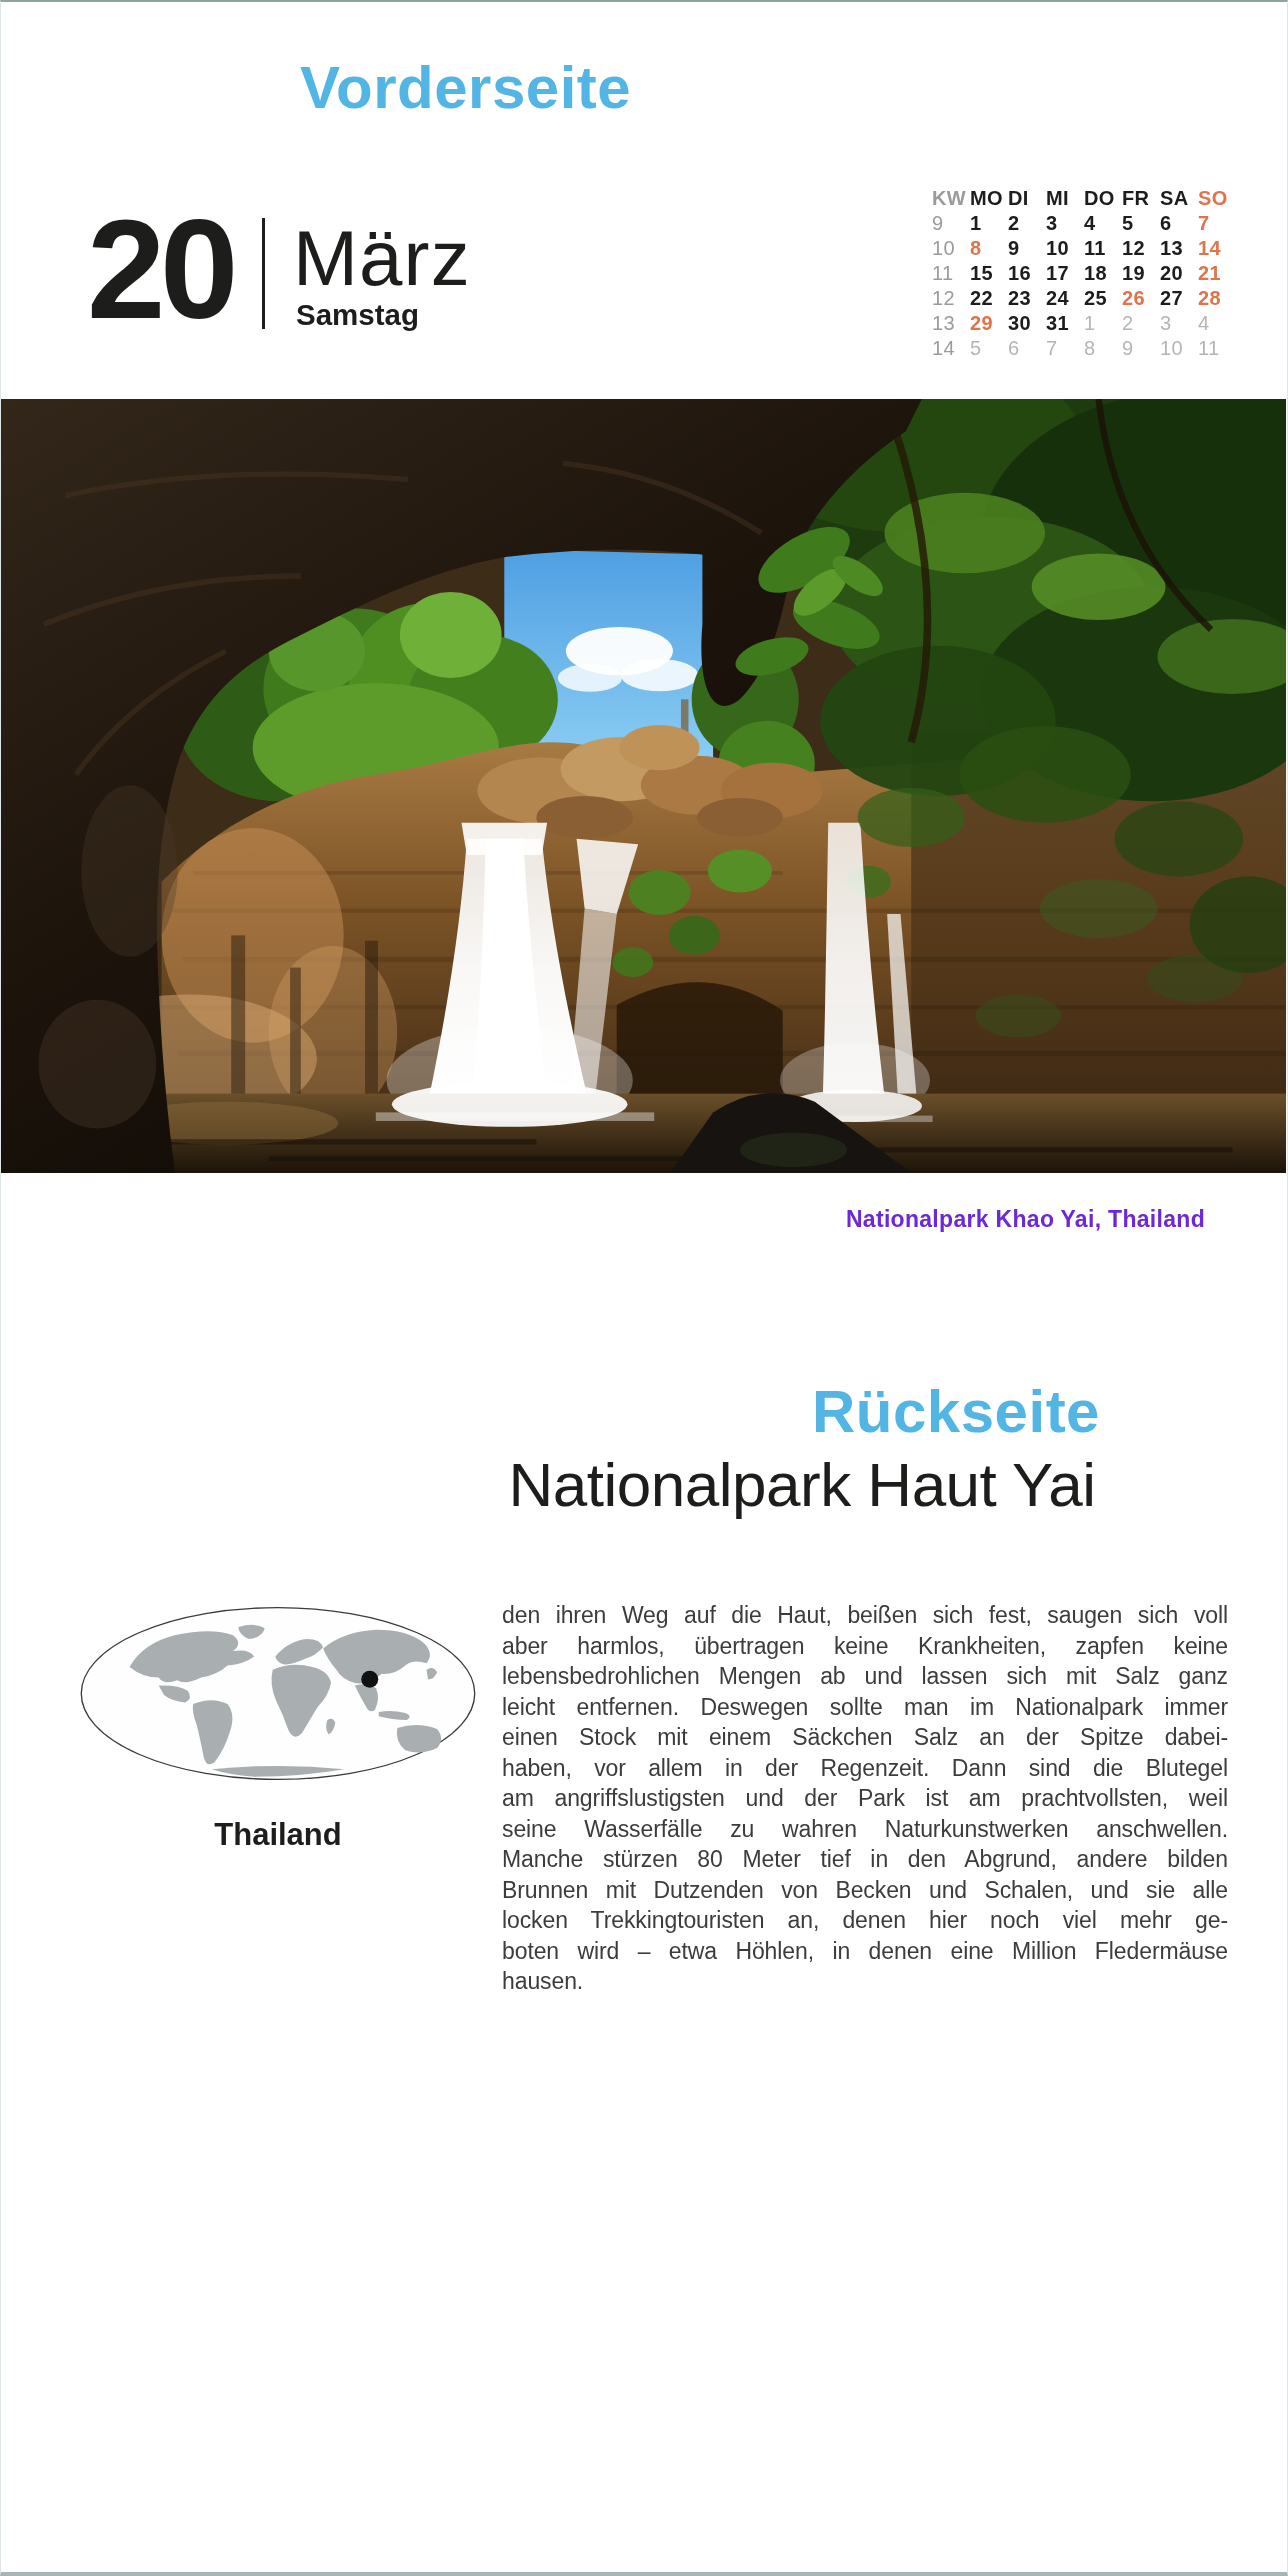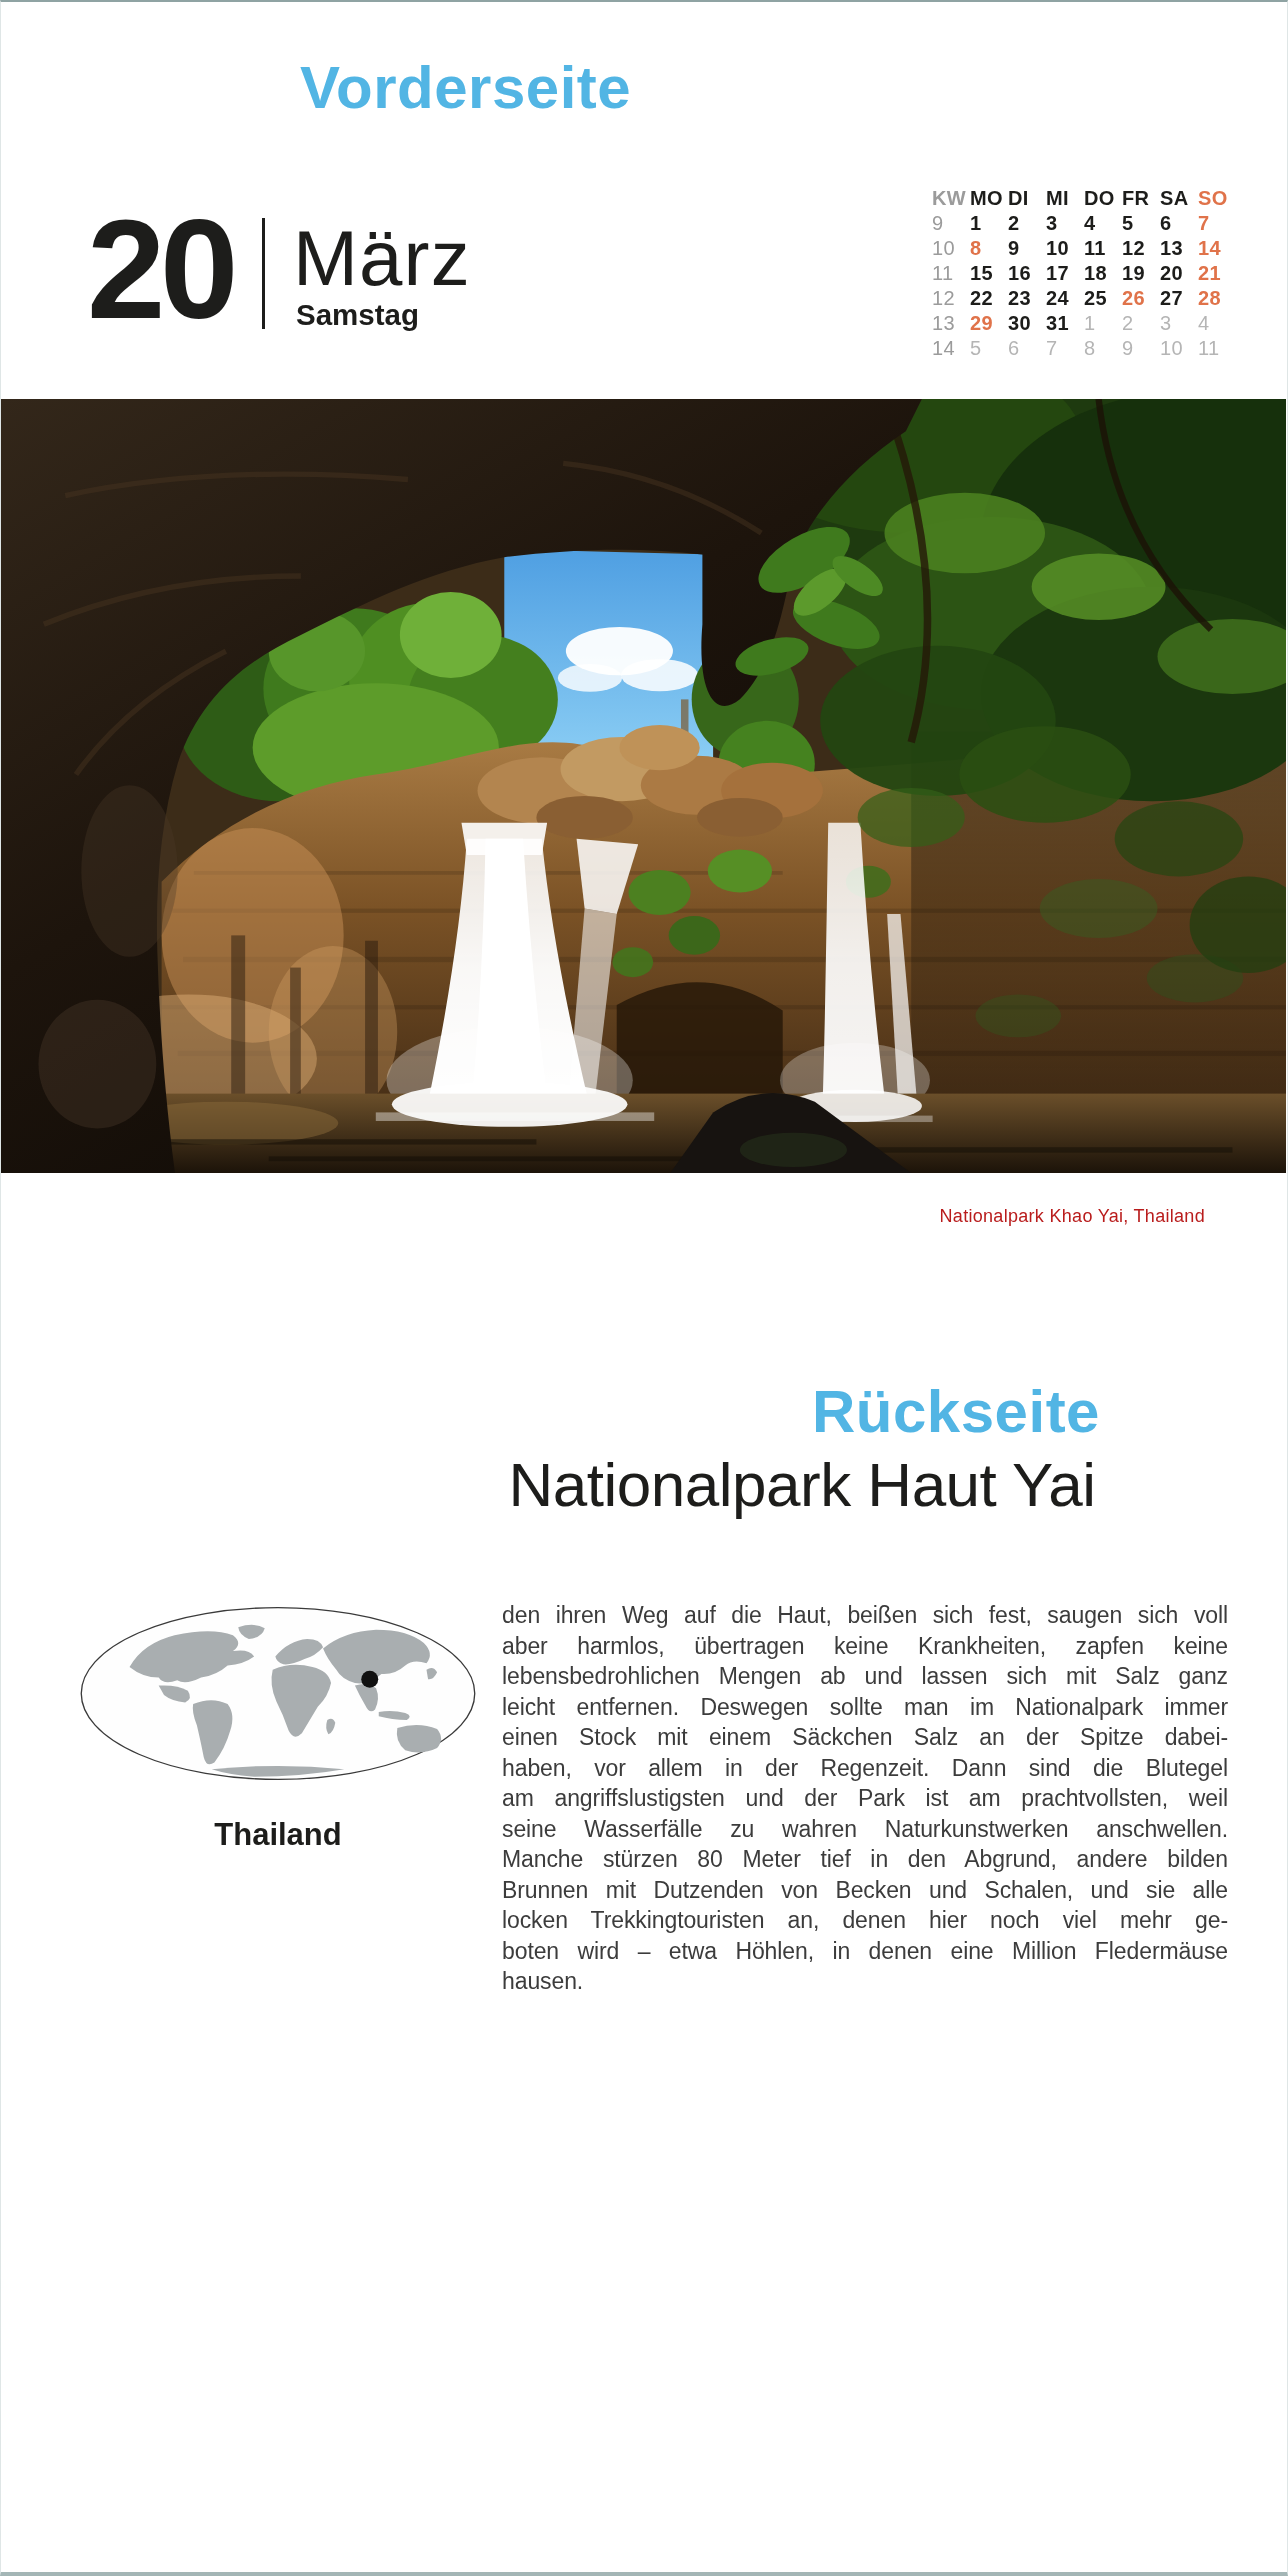--- a/index.html
+++ b/index.html
@@ -72,21 +72,21 @@
 
   
   .photo{
     position:absolute;left:0;top:397px;
     width:1285px;height:774px;
     overflow:hidden;
   }
   .photo svg{display:block;width:100%;height:100%;}
   .caption{
     position:absolute;right:82px;top:1204px;
-    font-size:18px;font-weight:400;color:#b91c1c;
+    font-size:23px;font-weight:700;color:#6d28d9;
     letter-spacing:0.3px;
   }
 
   
   .back-title{
     position:absolute;left:801px;top:1452px;
     transform:translateX(-50%);
     font-size:62px;font-weight:400;line-height:1;
     letter-spacing:-0.5px;color:#1d1d1b;margin:0;
     white-space:nowrap;

